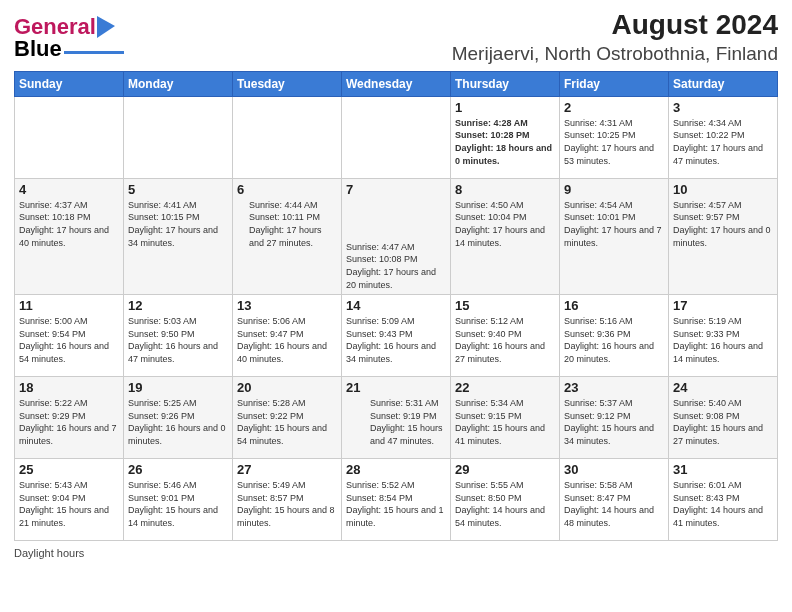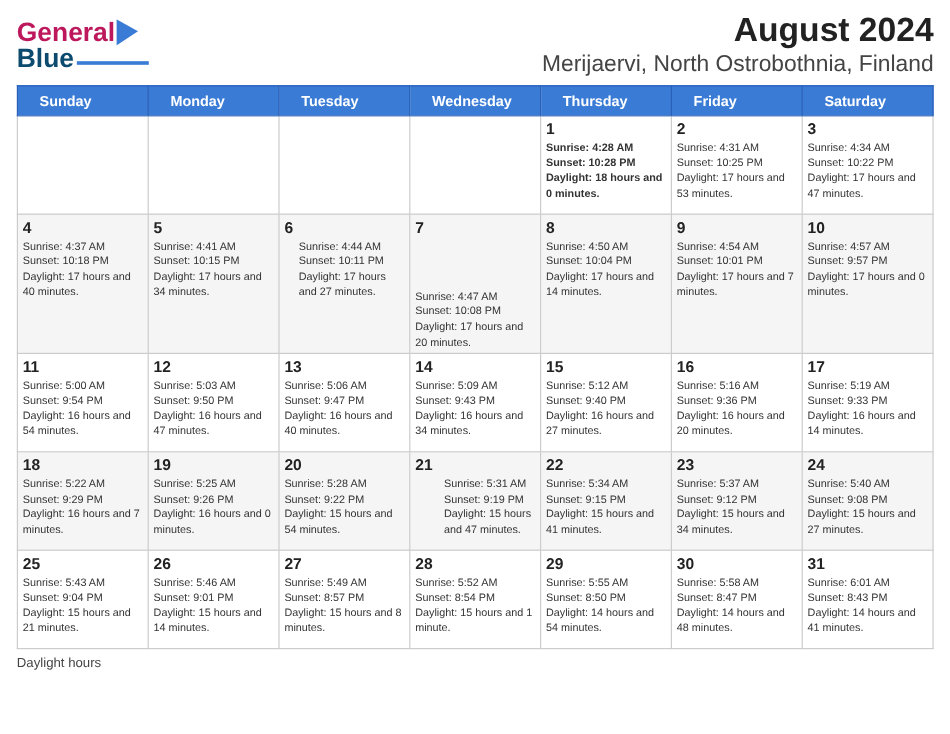--- a/index.html
+++ b/index.html
@@ -44,21 +44,21 @@
     .calendar {
       width: 100%;
       border-collapse: collapse;
       table-layout: fixed;
     }
     .calendar th {
       background: #3a7bd5;
       color: #fff;
       font-size: 12px;
       font-weight: bold;
-      padding: 5px 18px;
+      padding: 5px 4px;
       text-align: left;
       border: 1px solid #2a60b8;
     }
     .calendar td {
       border: 1px solid #ccc;
       vertical-align: top;
       padding: 3px 4px;
       height: 82px;
       font-size: 9.5px;
       color: #333;
@@ -89,21 +89,21 @@
 <div class="page">
   <div class="header">
     <div class="logo">
       <div style="display:flex;align-items:flex-end;gap:0;">
         <span style="font-size:22px;font-weight:bold;color:#be185d;">General</span>
         <svg width="18" height="22" viewBox="0 0 18 22" style="margin-left:1px;margin-bottom:2px;">
           <polygon points="0,22 18,10 0,0" fill="#3a7bd5"></polygon>
         </svg>
       </div>
       <div style="display:flex;align-items:center;gap:0;margin-top:-4px;">
-        <span style="font-size:22px;font-weight:bold;color:#0c4a6e;">Blue</span>
+        <span style="font-size:22px;font-weight:bold;color:#000000;">Blue</span>
         <div style="height:3px;background:#3a7bd5;flex:1;margin-left:2px;width:60px;margin-top:6px;"></div>
       </div>
     </div>
     <div class="title-section">
       <div class="month-title">August 2024</div>
       <div class="location-title">Merijaervi, North Ostrobothnia, Finland</div>
     </div>
   </div>
 
   <table class="calendar">

